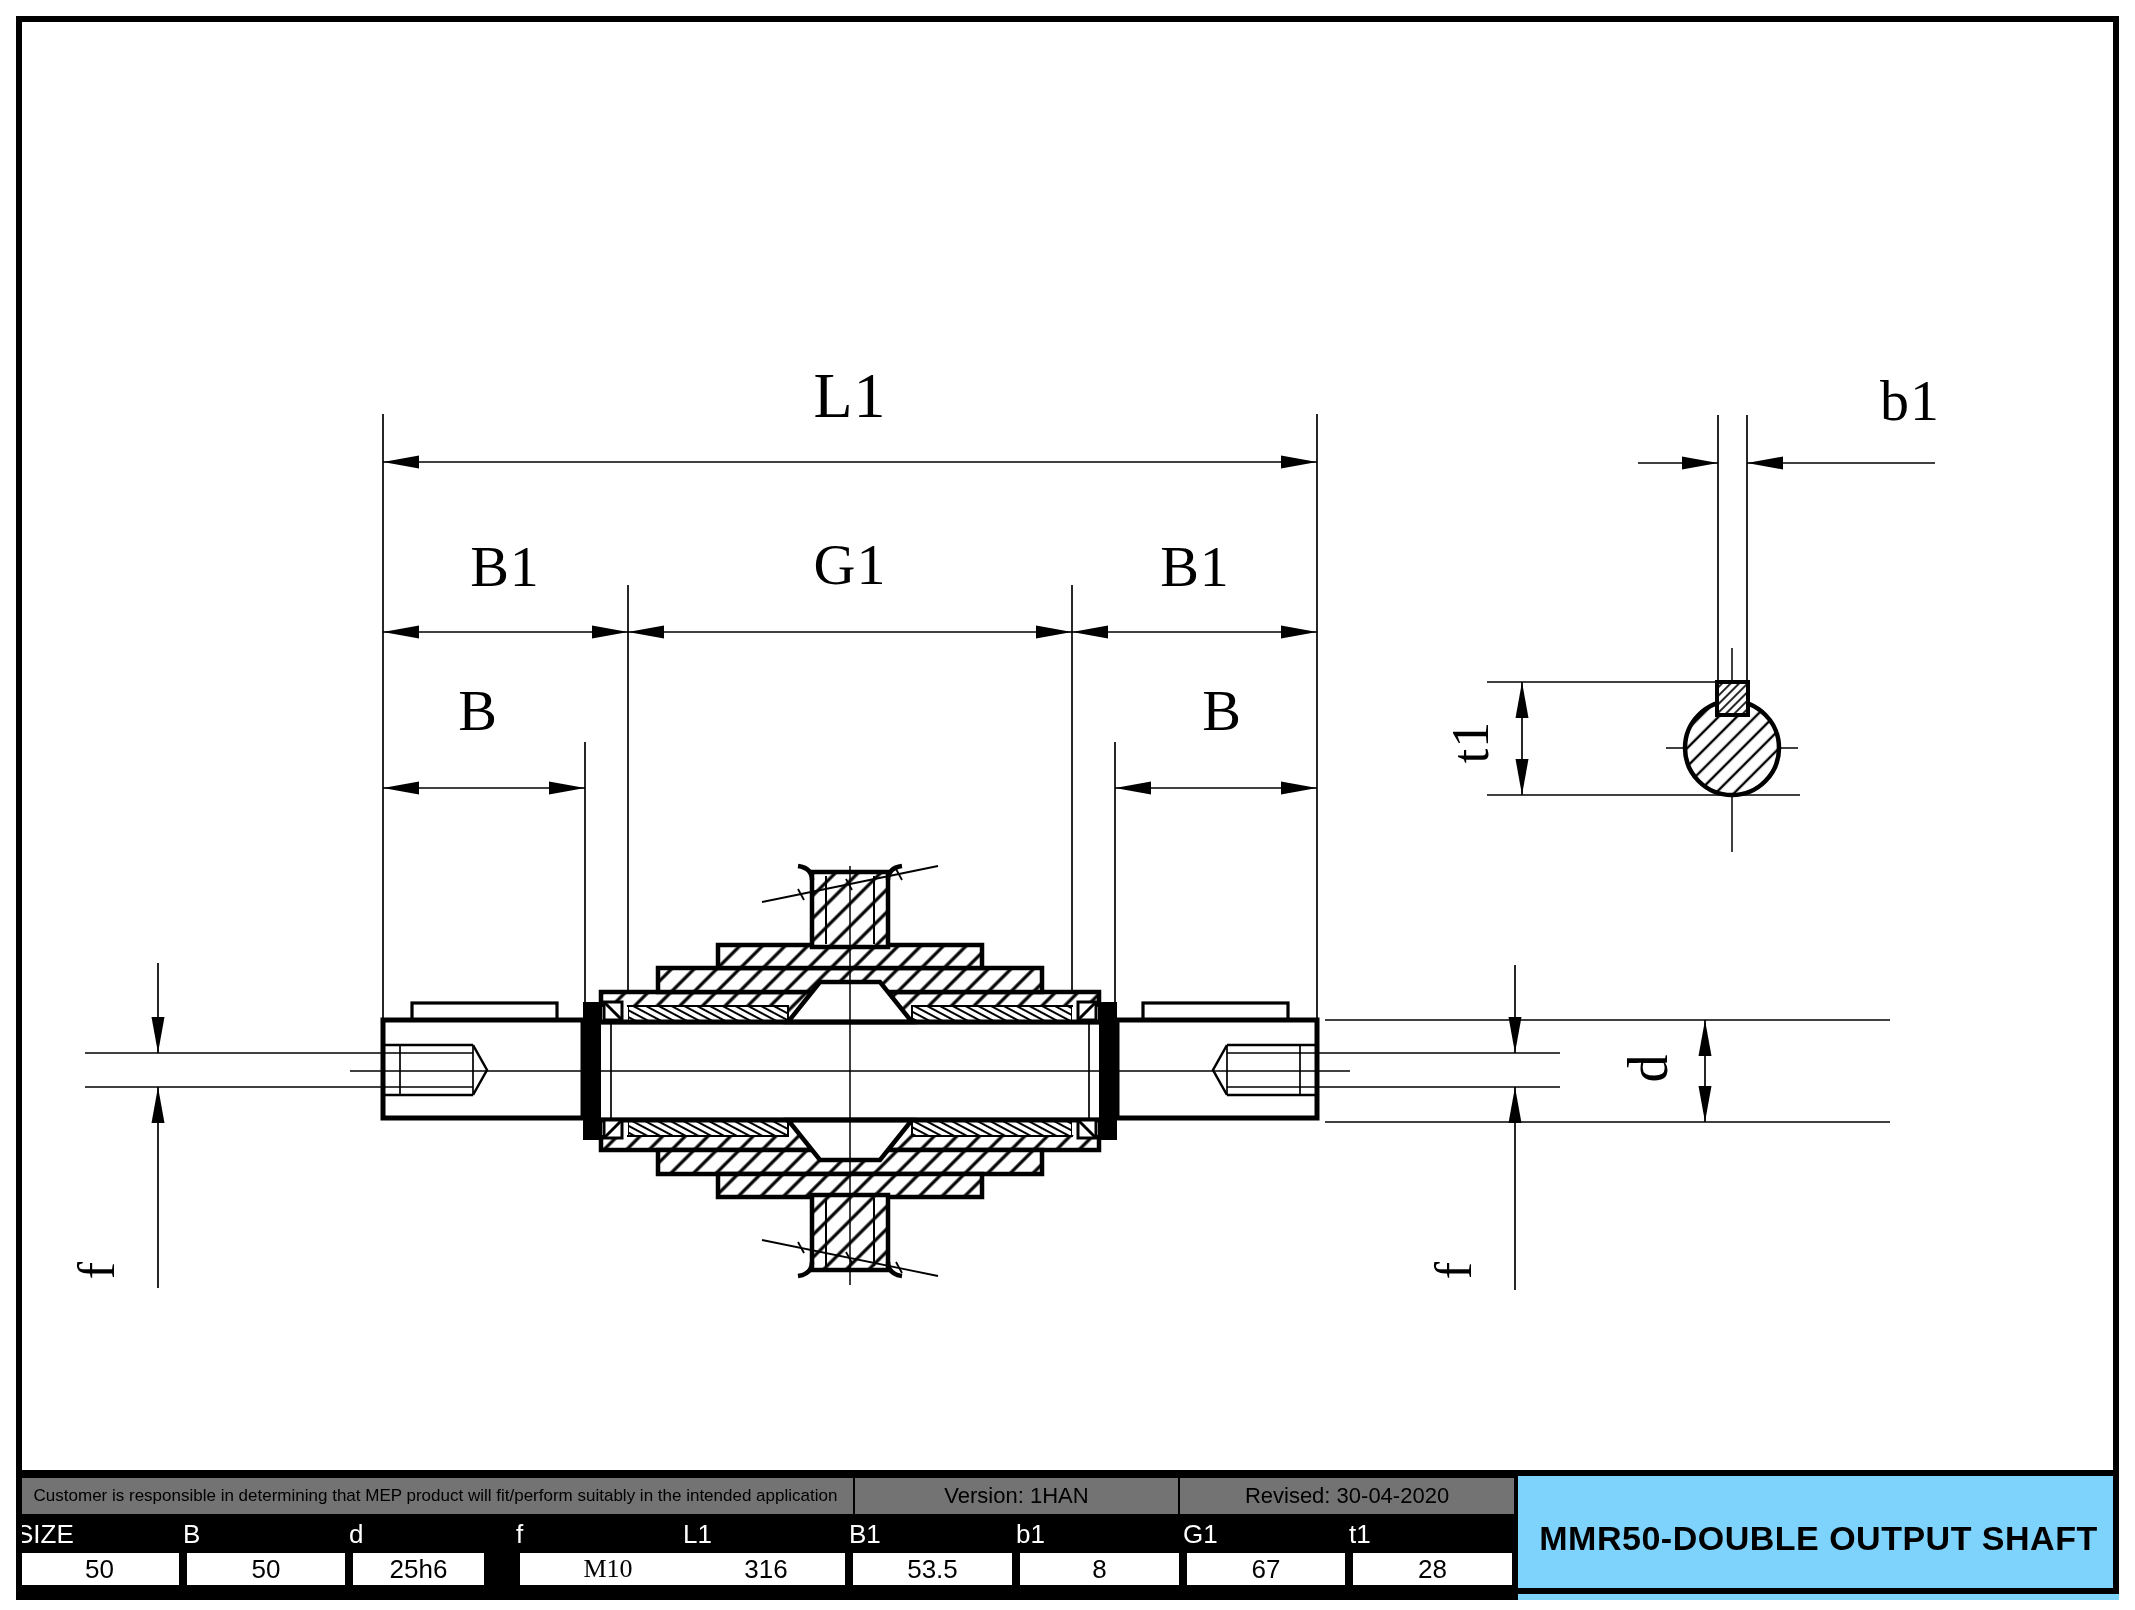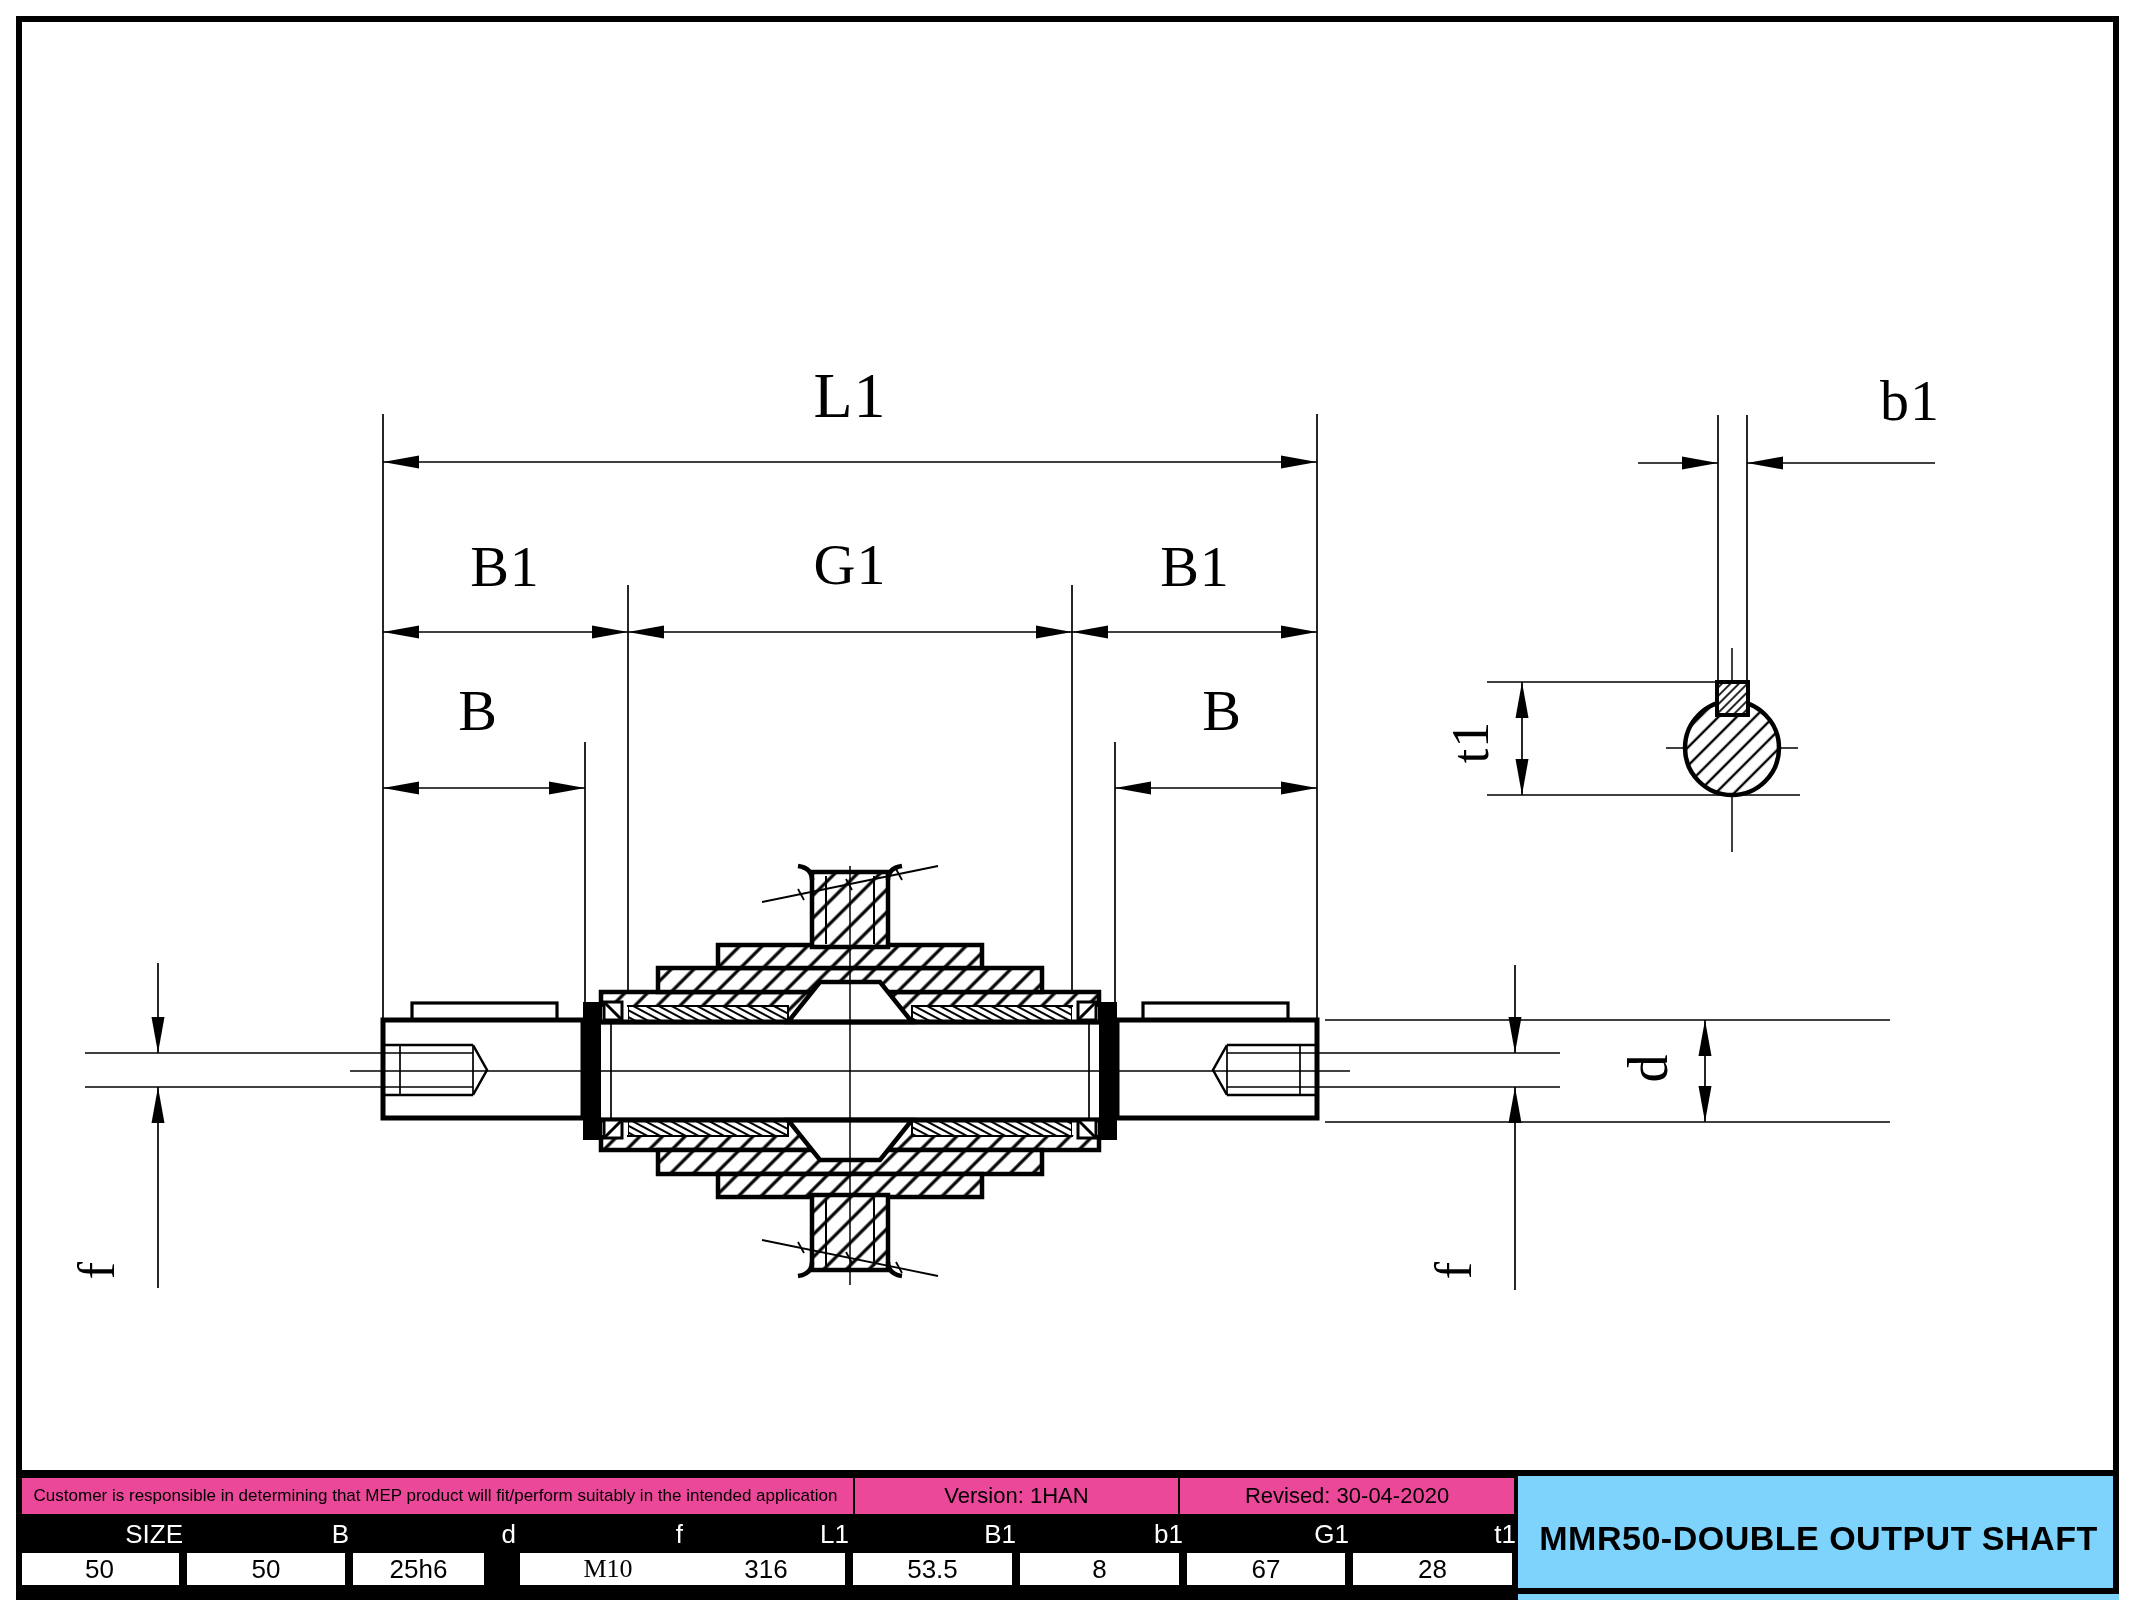--- a/index.html
+++ b/index.html
@@ -8,25 +8,25 @@
   .border-frame{position:absolute;left:16px;top:16px;width:2103px;height:1578px;
         border:6px solid #000;box-sizing:border-box;z-index:5;pointer-events:none;}
   svg.draw{position:absolute;left:0;top:0;z-index:1;}
   
   .dimlabel{position:absolute;color:#000;font-family:"Liberation Serif", serif;
         transform:translate(-50%,-50%);white-space:nowrap;z-index:2;letter-spacing:1px;}
   .rot{transform:translate(-50%,-50%) rotate(-90deg);}
   
   .tableblock{position:absolute;left:16px;top:1470px;width:2103px;height:124px;
         background:#fff;border-top:6px solid #000;box-sizing:content-box;z-index:4;}
-  .tb-cell{position:absolute;box-sizing:border-box;border:2px solid #000;background:#ec4899;
+  .tb-cell{position:absolute;box-sizing:border-box;border:2px solid #000;background:#737373;
         display:flex;align-items:center;justify-content:center;text-align:center;color:#000;}
   .tb-dark{position:absolute;left:0;top:40px;width:1500px;height:84px;background:#000;}
   .tb-head{position:absolute;top:0;height:36px;line-height:36px;color:#fff;font-size:26px;
-        text-align:right;}
+        text-align:left;}
   .tb-val{position:absolute;top:37px;height:32px;line-height:32px;background:#ffffff;color:#000;
         font-size:26px;text-align:center;}
   .tb-title{position:absolute;left:1500px;top:0;width:603px;height:124px;background:#7dd3fc;
         border-left:2px solid #000;box-sizing:border-box;display:flex;align-items:center;
         justify-content:center;font-size:34px;font-weight:bold;color:#000;letter-spacing:.5px;}
   .tb-disclaimer{font-size:17px;}
   .tb-meta{font-size:22px;}
 </style>
 </head>
 <body>

